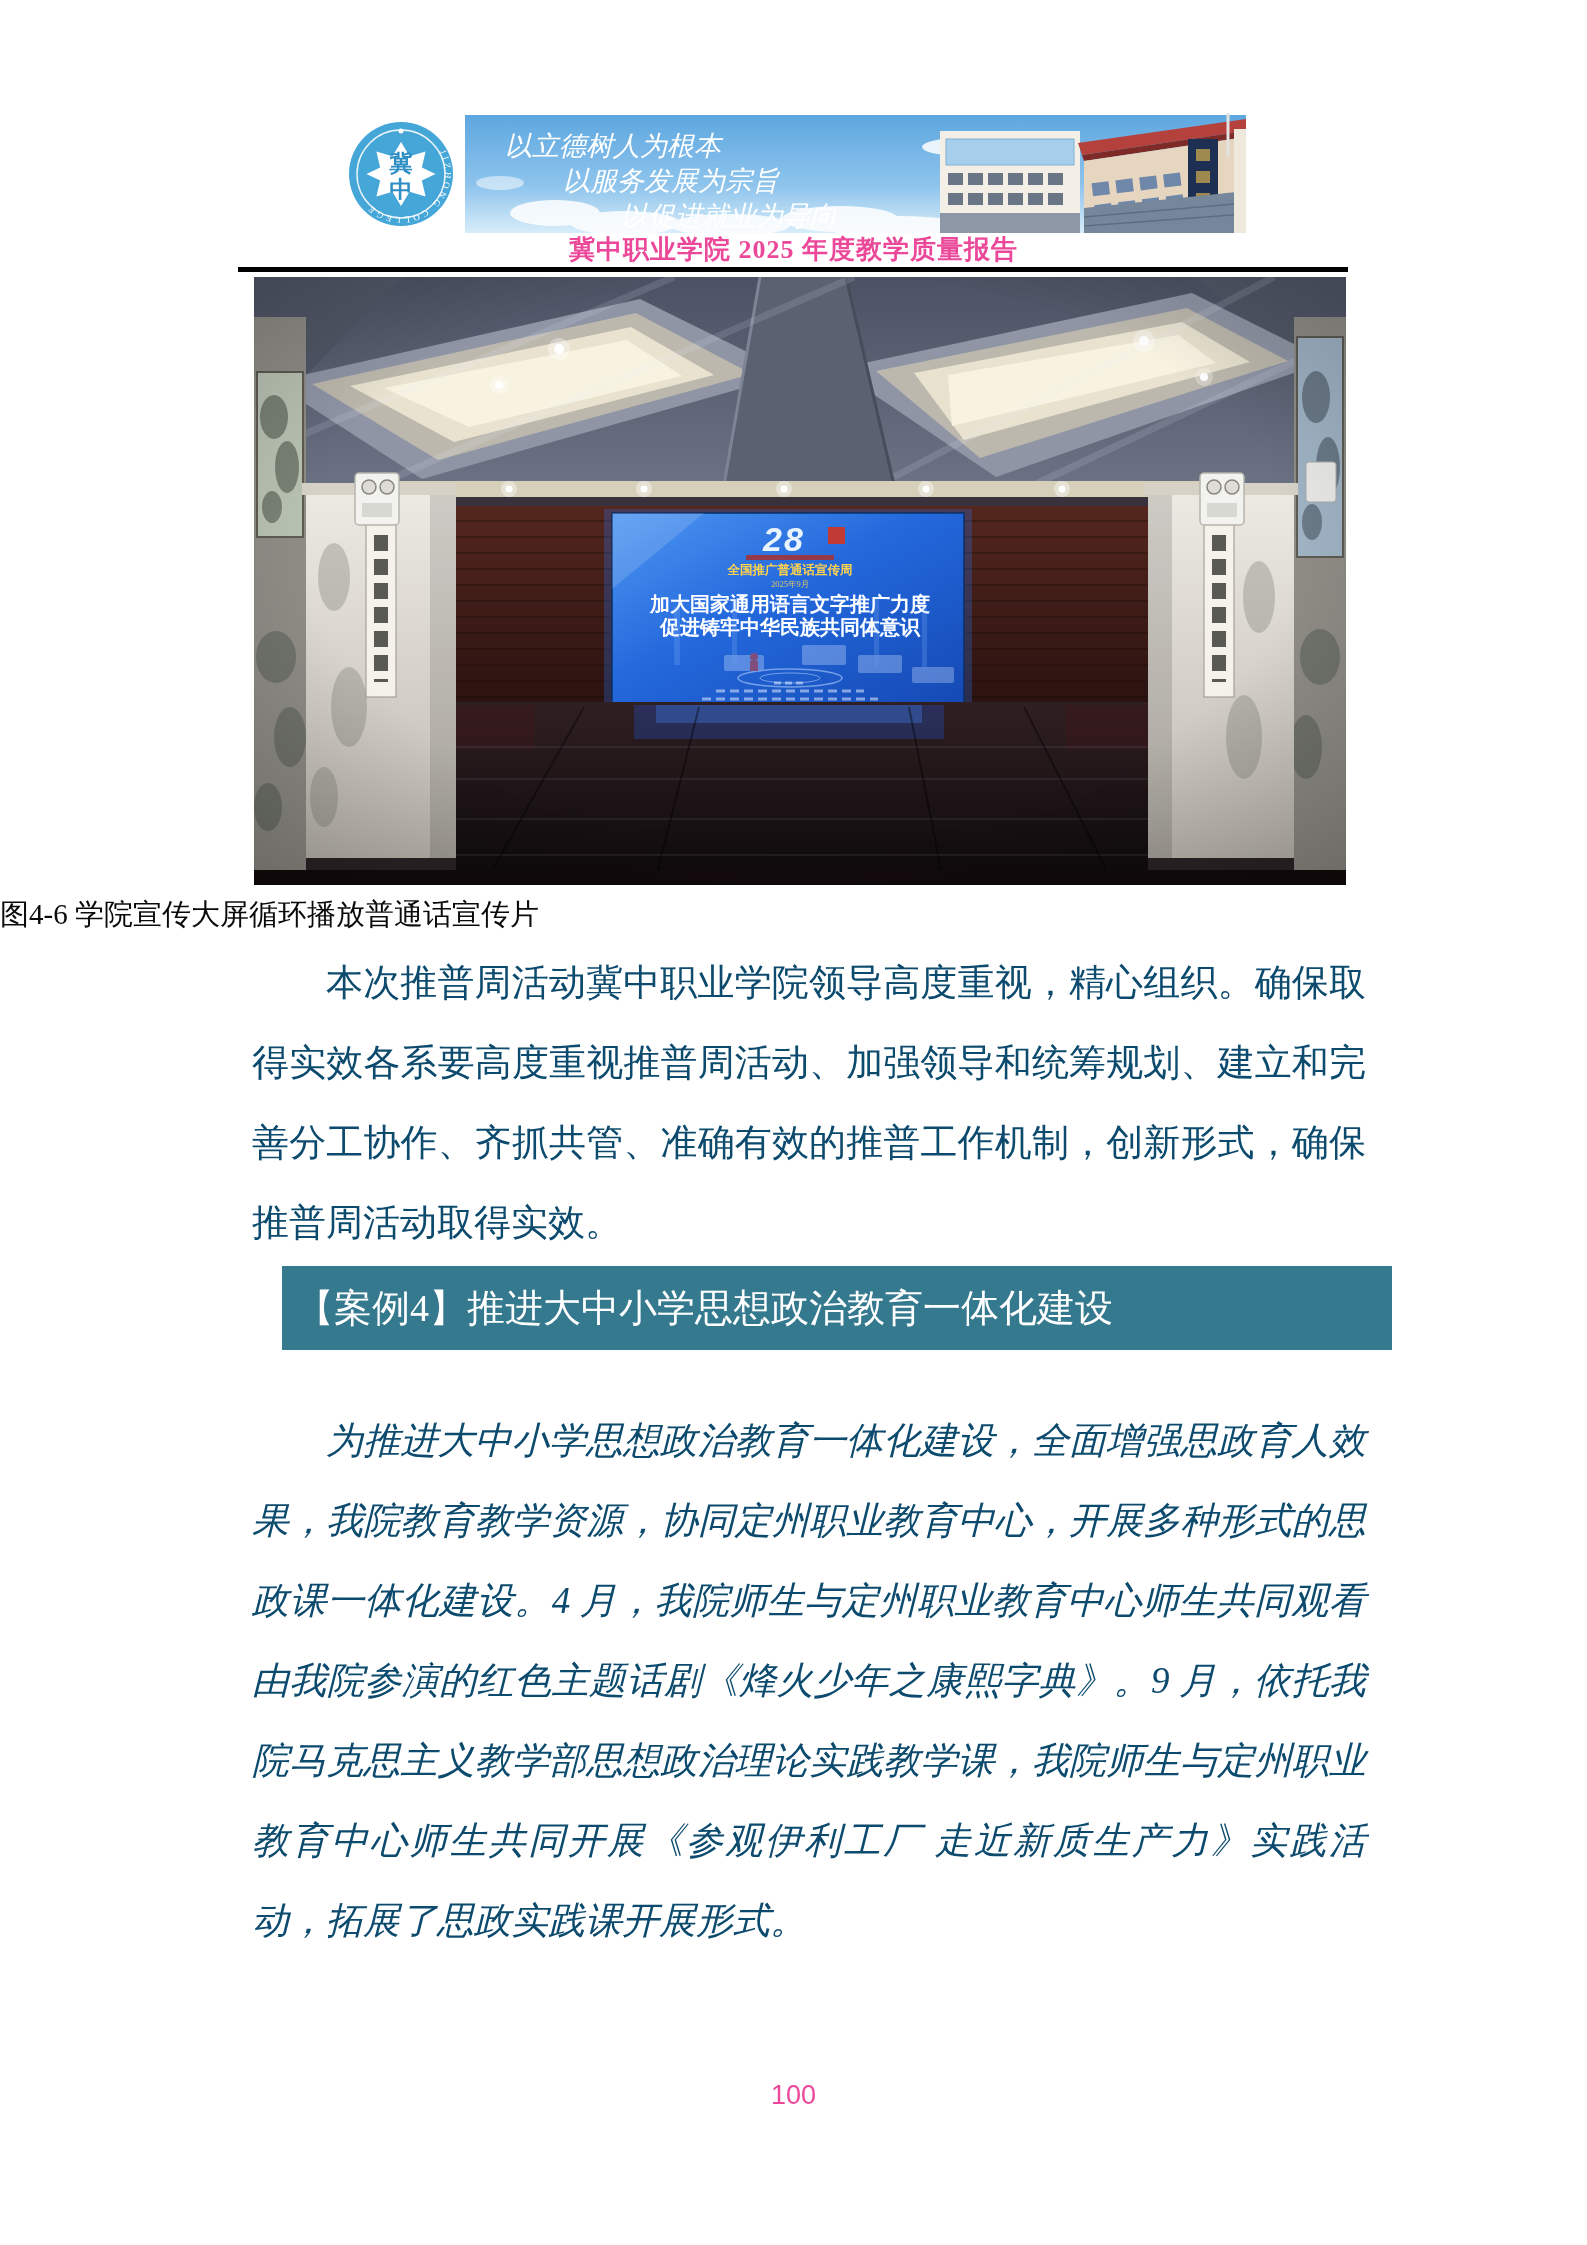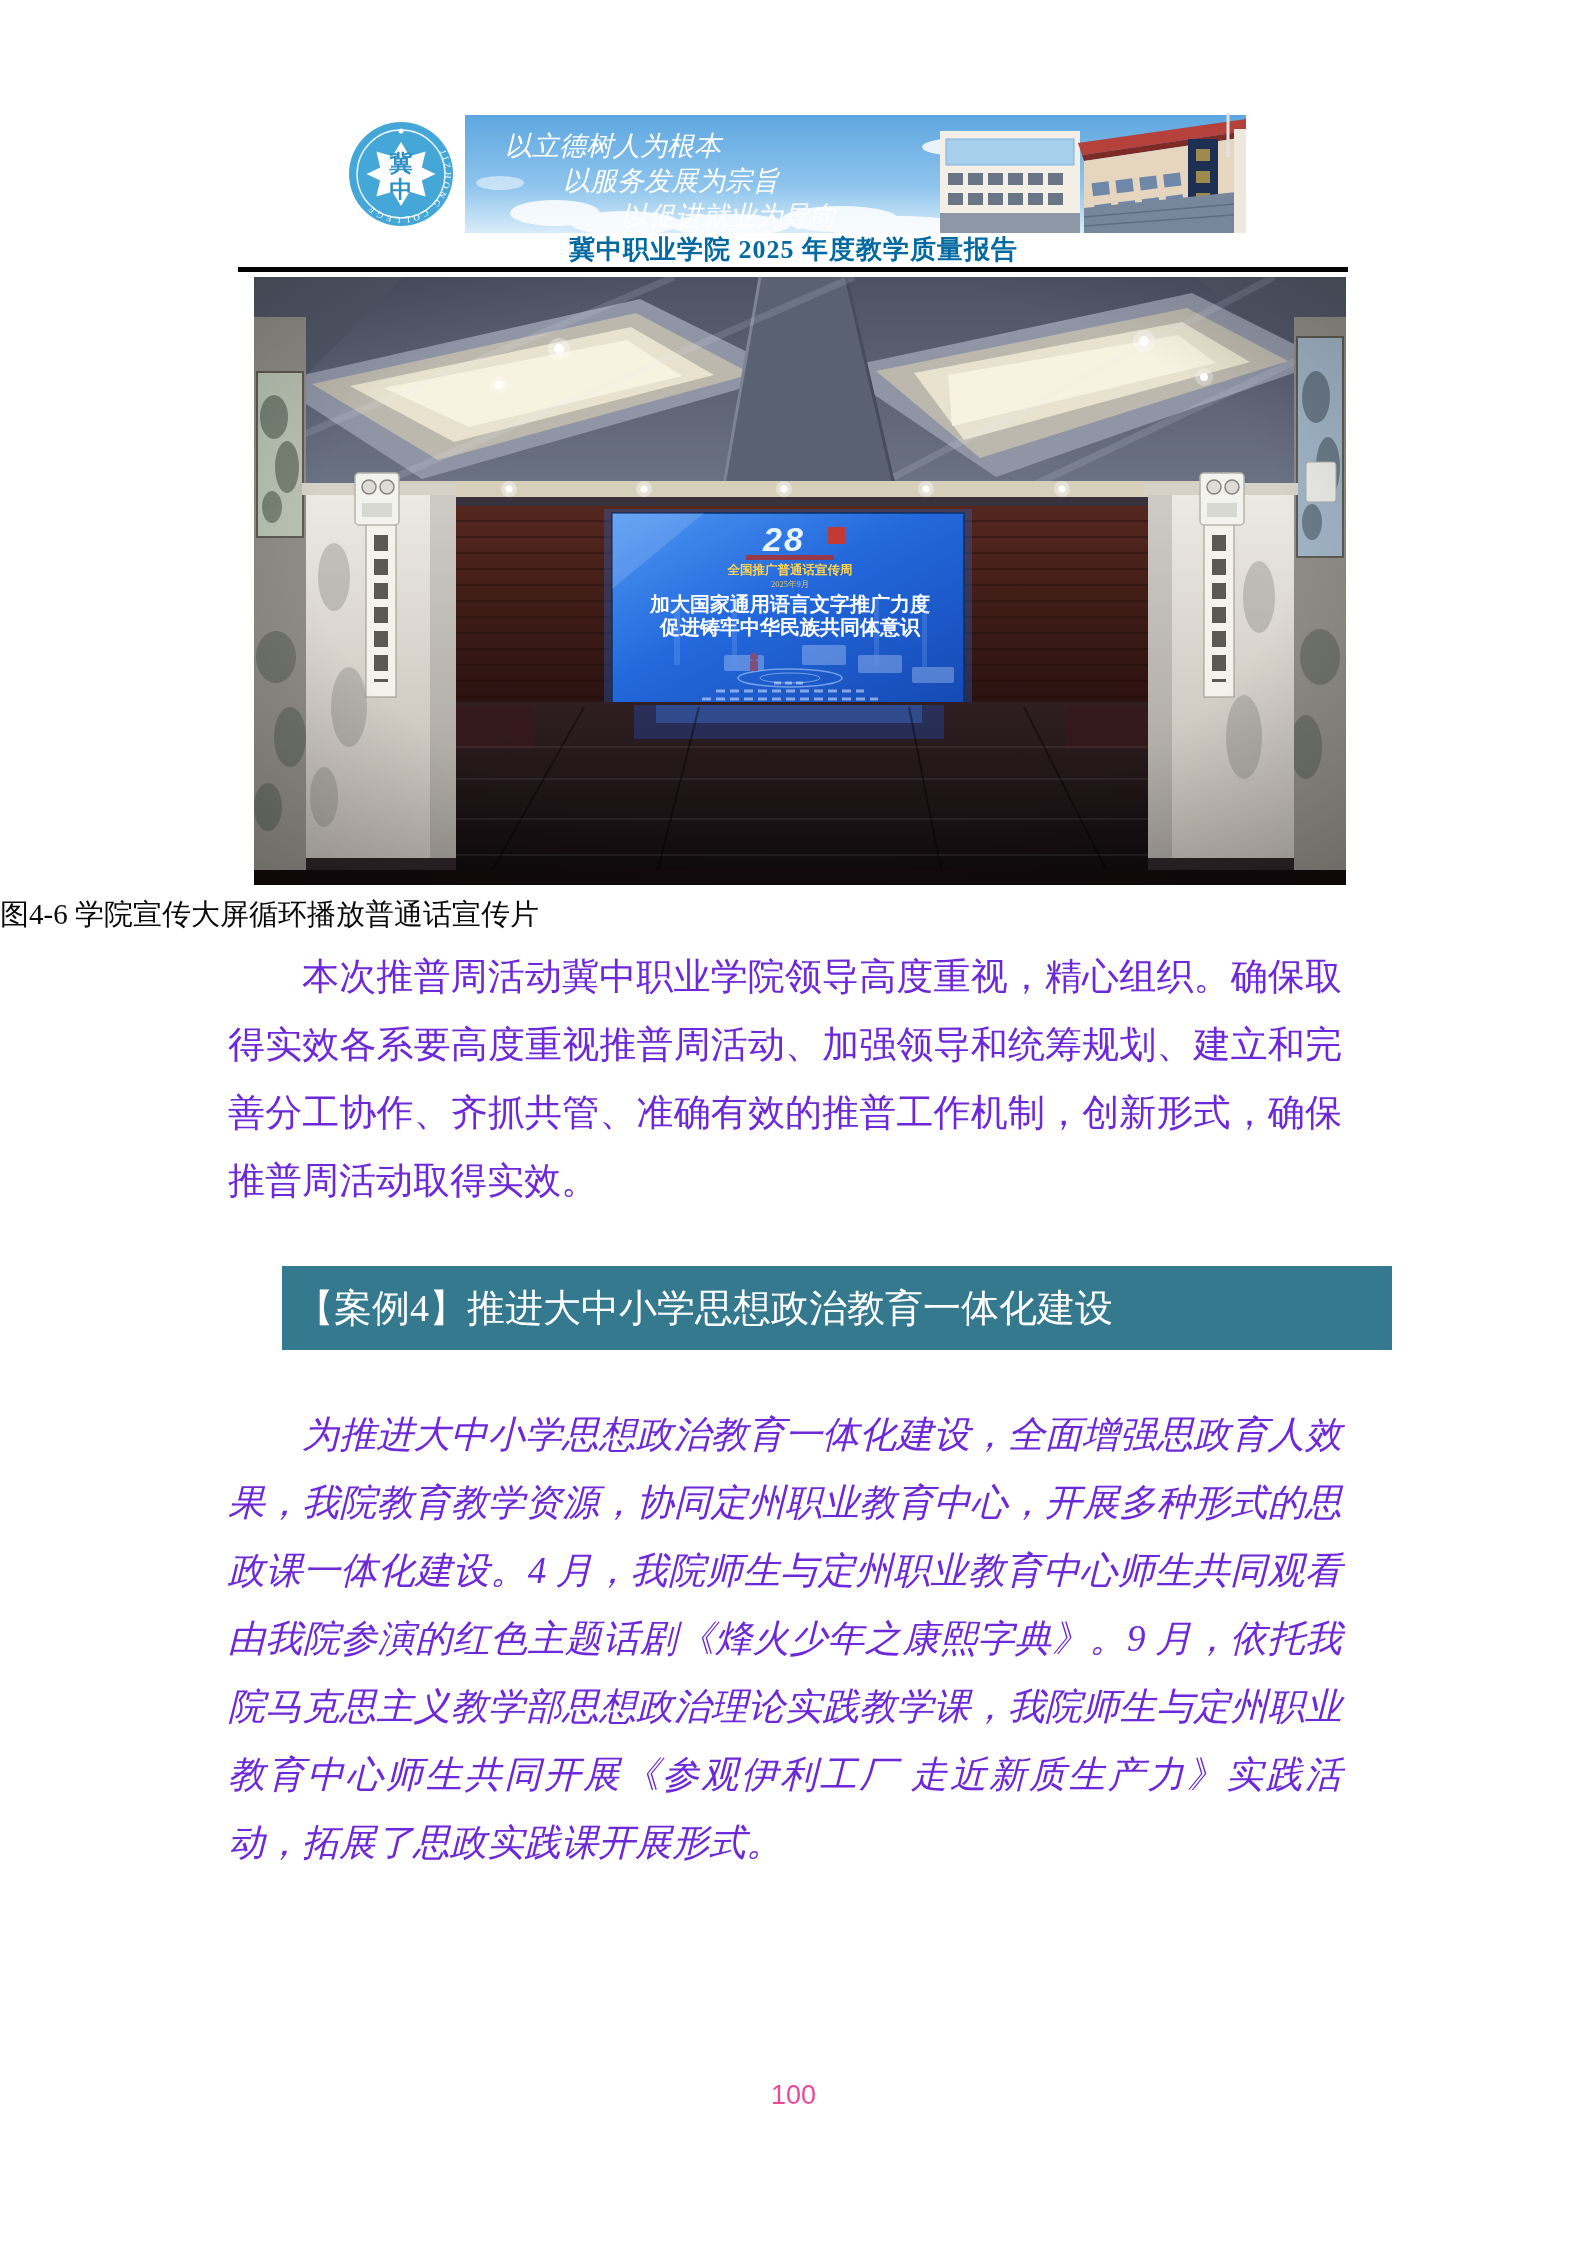--- a/index.html
+++ b/index.html
@@ -4,32 +4,32 @@
 <style>
   html,body{margin:0;padding:0;background:#ffffff;}
   .page{
     position:relative;width:1587px;height:2245px;background:#ffffff;
     font-family:"Liberation Serif","DejaVu Serif",serif;color:#000;overflow:hidden;
   }
   .abs{position:absolute;}
   .header-art{left:340px;top:113px;width:906px;height:120px;}
   .report-title{
     left:0;top:232px;width:100%;text-align:center;
-    font-size:26px;font-weight:600;letter-spacing:1px;color:#0369a1;
+    font-size:26px;font-weight:600;letter-spacing:1px;color:#ec4899;
   }
   .header-rule{left:238px;top:267px;width:1110px;height:5px;background:#000;}
   .figure-photo{left:254px;top:277px;width:1092px;height:608px;}
   .figure-photo svg{display:block;width:100%;height:100%;}
   .figure-caption{
     left:0;top:895px;width:100%;text-align:left;
     font-size:29px;color:#0a0a0a;
   }
   .body-par{
-    left:228px;width:1114px;font-size:37px;line-height:68px;
-    text-align:justify;text-justify:inter-character;color:#6d28d9;
+    left:252px;width:1114px;font-size:37px;line-height:80px;
+    text-align:justify;text-justify:inter-character;color:#0c4a6e;
   }
   .par-indent{text-indent:74px;}
   .par-1{top:943px;}
   .par-2{top:1401px;font-style:italic;}
   .case-banner{
     left:242px;top:1266px;width:1110px;height:84px;
     background:#35798f;color:#ffffff;font-size:38px;line-height:84px;
     padding-left:14px;box-sizing:border-box;white-space:nowrap;overflow:hidden;margin-left:40px;
   }
   .page-number{

